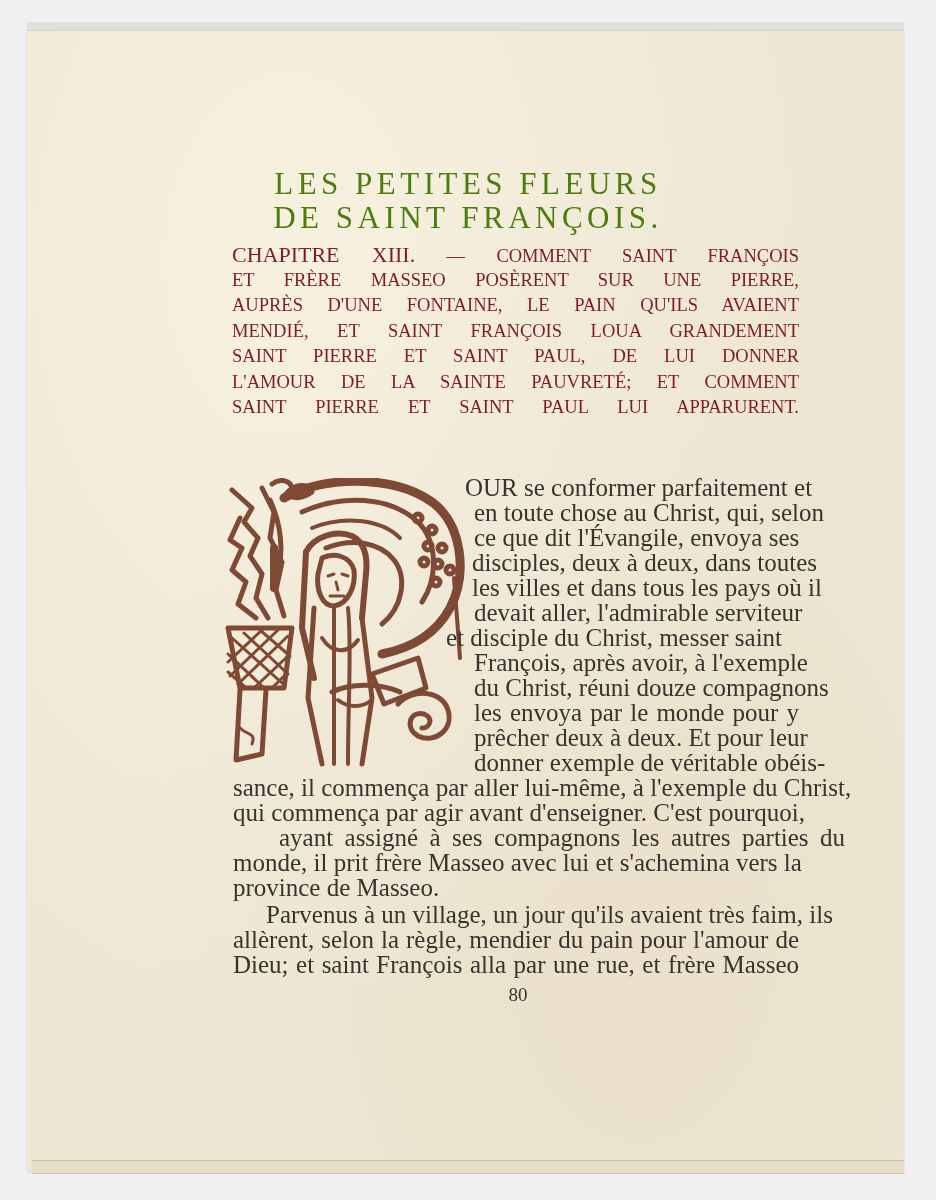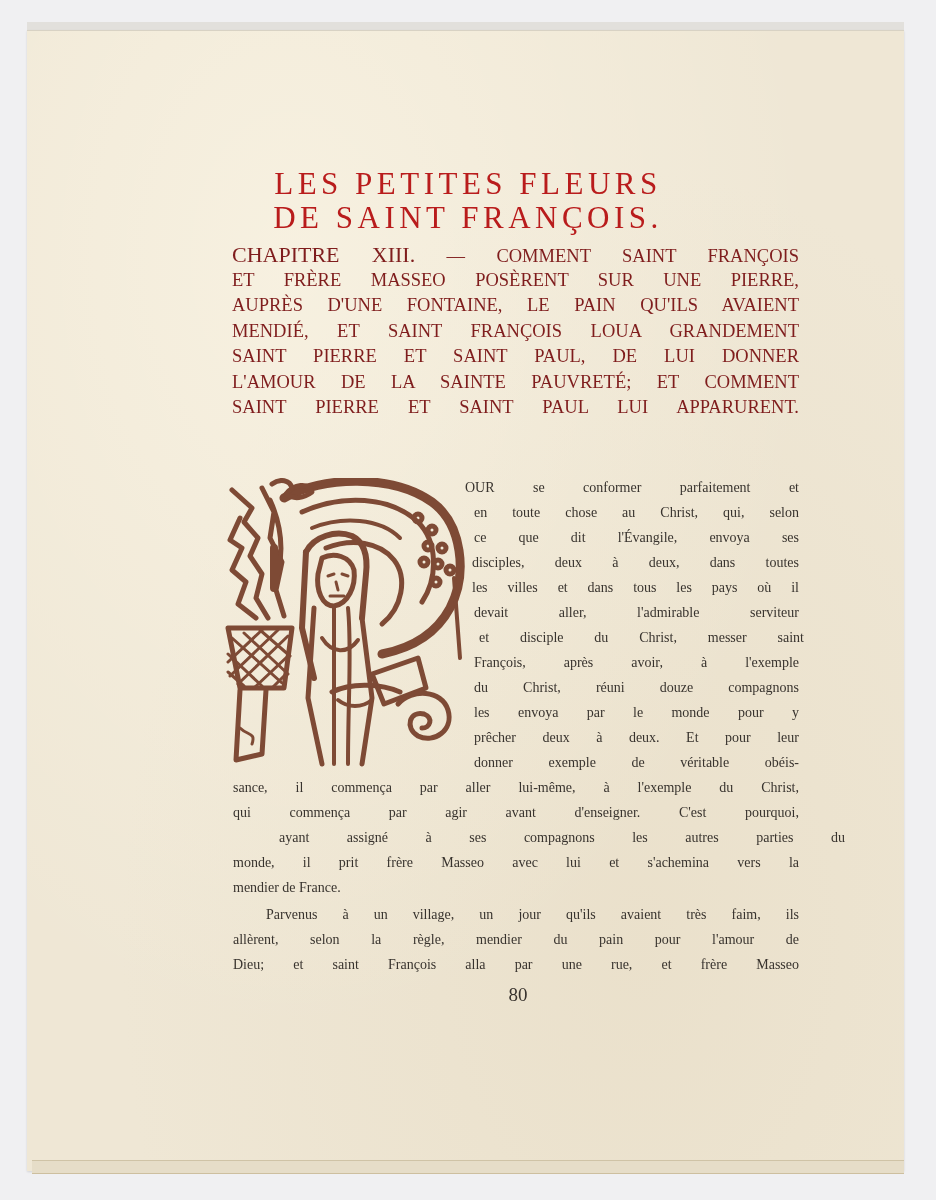--- a/index.html
+++ b/index.html
@@ -28,21 +28,21 @@
   .paper-edge-bottom {
     position: absolute; left: 32px; top: 1160px; width: 872px; height: 12px;
     background: #e6ddc8;
     border-top: 1px solid #cfc3a6;
     border-bottom: 1px solid #cdbf9f;
   }
   .title {
     position: absolute;
     left: 0; width: 936px;
     text-align: center;
-    color: #b91c1c;
+    color: #4d7c0f;
     font-size: 31px;
     letter-spacing: 4.5px;
     line-height: 36px;
     font-weight: normal;
   }
   .title.l1 { top: 166px; left: 44px; width: 936px; }
   .title.l2 { top: 200px; left: 44px; width: 936px; }
   .heading {
     position: absolute;
     left: 232px; width: 567px;
@@ -50,21 +50,21 @@
     font-size: 18.5px;
     line-height: 25.5px;
     text-align: justify;
     text-align-last: justify;
   }
   .heading .lead { font-size: 22px; }
   .hline { display: block; height: 25.5px; white-space: nowrap; text-align: justify; text-align-last: justify; }
   .body-line {
     position: absolute;
     color: #38332e;
-    font-size: 14px;
+    font-size: 25px;
     line-height: 25px;
     white-space: nowrap;
     text-align: justify;
     text-align-last: justify;
   }
   .drop-cap {
     position: absolute;
     left: 222px; top: 478px;
     width: 248px; height: 292px;
   }
@@ -147,30 +147,30 @@
 
   <path d="M232 100 L238 180" stroke-width="4"></path>
 </svg>
 
 <div class="body-line" style="left:465px;top:475px;width:334px;">OUR se conformer parfaitement et</div>
 <div class="body-line" style="left:474px;top:500px;width:325px;">en toute chose au Christ, qui, selon</div>
 <div class="body-line" style="left:474px;top:525px;width:325px;">ce que dit l'Évangile, envoya ses</div>
 <div class="body-line" style="left:472px;top:550px;width:327px;">disciples, deux à deux, dans toutes</div>
 <div class="body-line" style="left:472px;top:575px;width:327px;">les villes et dans tous les pays où il</div>
 <div class="body-line" style="left:474px;top:600px;width:325px;">devait aller, l'admirable serviteur</div>
-<div class="body-line" style="left:479px;top:625px;width:325px;font-family:Liberation Serif, serif;">et disciple du Christ, messer saint</div>
+<div class="body-line" style="left:446px;top:625px;width:325px;font-family:Liberation Serif, serif;">et disciple du Christ, messer saint</div>
 <div class="body-line" style="left:474px;top:650px;width:325px;">François, après avoir, à l'exemple</div>
 <div class="body-line" style="left:474px;top:675px;width:325px;">du Christ, réuni douze compagnons</div>
 <div class="body-line" style="left:474px;top:700px;width:325px;">les envoya par le monde pour y</div>
 <div class="body-line" style="left:474px;top:725px;width:325px;">prêcher deux à deux. Et pour leur</div>
 <div class="body-line" style="left:474px;top:750px;width:325px;">donner exemple de véritable obéis-</div>
 
 <div class="body-line" style="left:233px;top:775px;width:566px;">sance, il commença par aller lui-même, à l'exemple du Christ,</div>
 <div class="body-line" style="left:233px;top:800px;width:566px;">qui commença par agir avant d'enseigner. C'est pourquoi,</div>
 <div class="body-line" style="left:233px;top:825px;width:566px;margin-left:46px;">ayant assigné à ses compagnons les autres parties du</div>
 <div class="body-line" style="left:233px;top:850px;width:566px;">monde, il prit frère Masseo avec lui et s'achemina vers la</div>
-<div class="body-line" style="left:233px;top:875px;text-align:left;text-align-last:left;">mendier de France.</div>
+<div class="body-line" style="left:233px;top:875px;text-align:left;text-align-last:left;">province de Masseo.</div>
 
 <div class="body-line" style="left:266px;top:902px;width:533px;">Parvenus à un village, un jour qu'ils avaient très faim, ils</div>
 <div class="body-line" style="left:233px;top:927px;width:566px;">allèrent, selon la règle, mendier du pain pour l'amour de</div>
 <div class="body-line" style="left:233px;top:952px;width:566px;">Dieu; et saint François alla par une rue, et frère Masseo</div>
 
 <div class="page-number" style="left:0;width:1036px;">80</div>
 
 </body></html>

